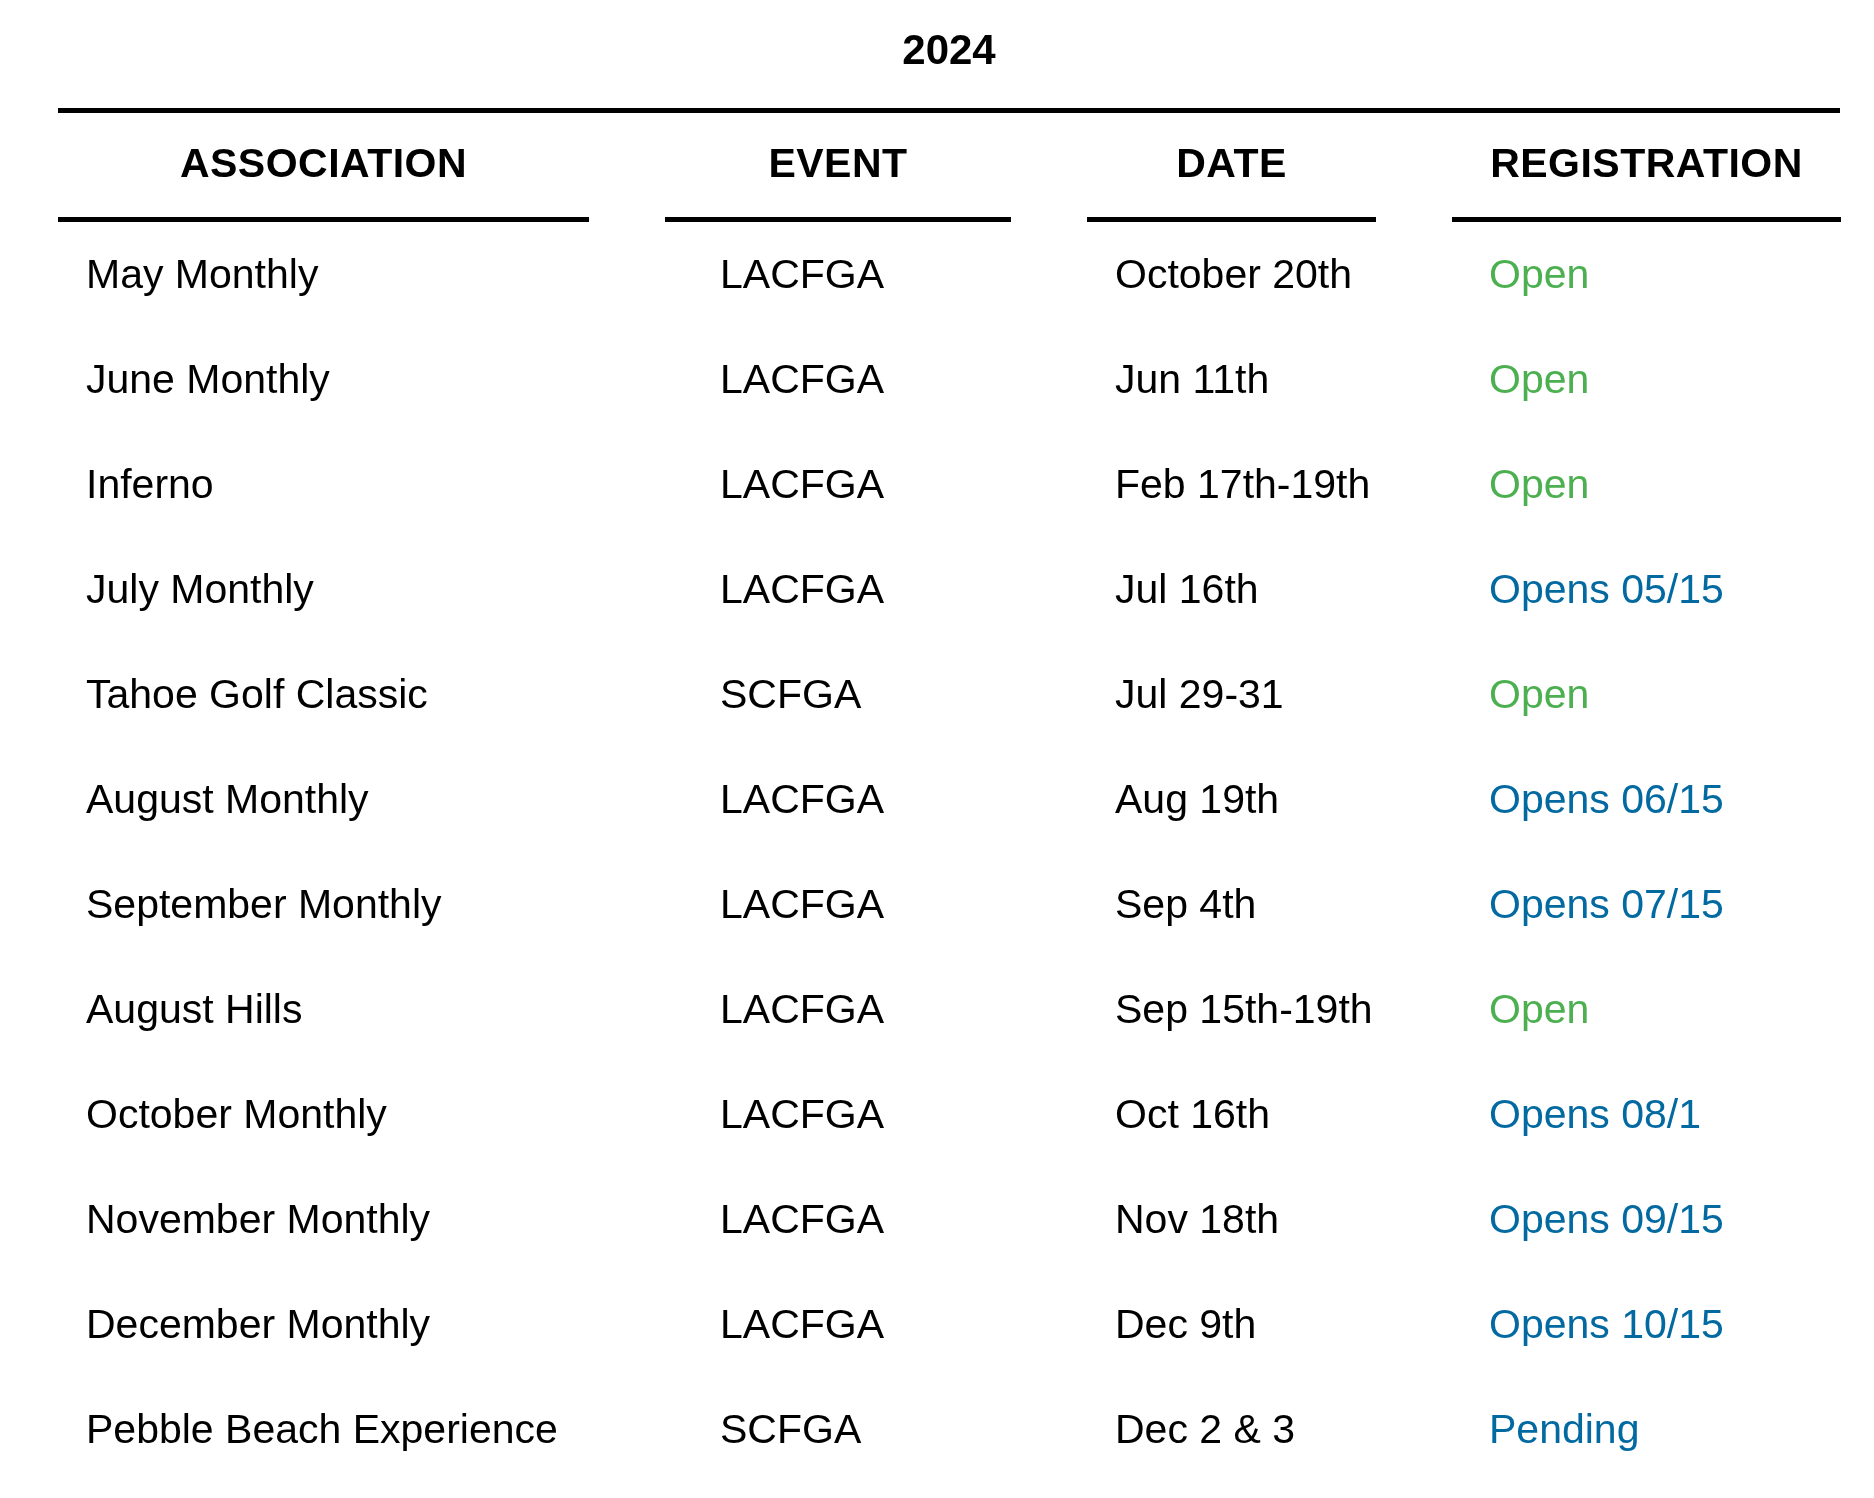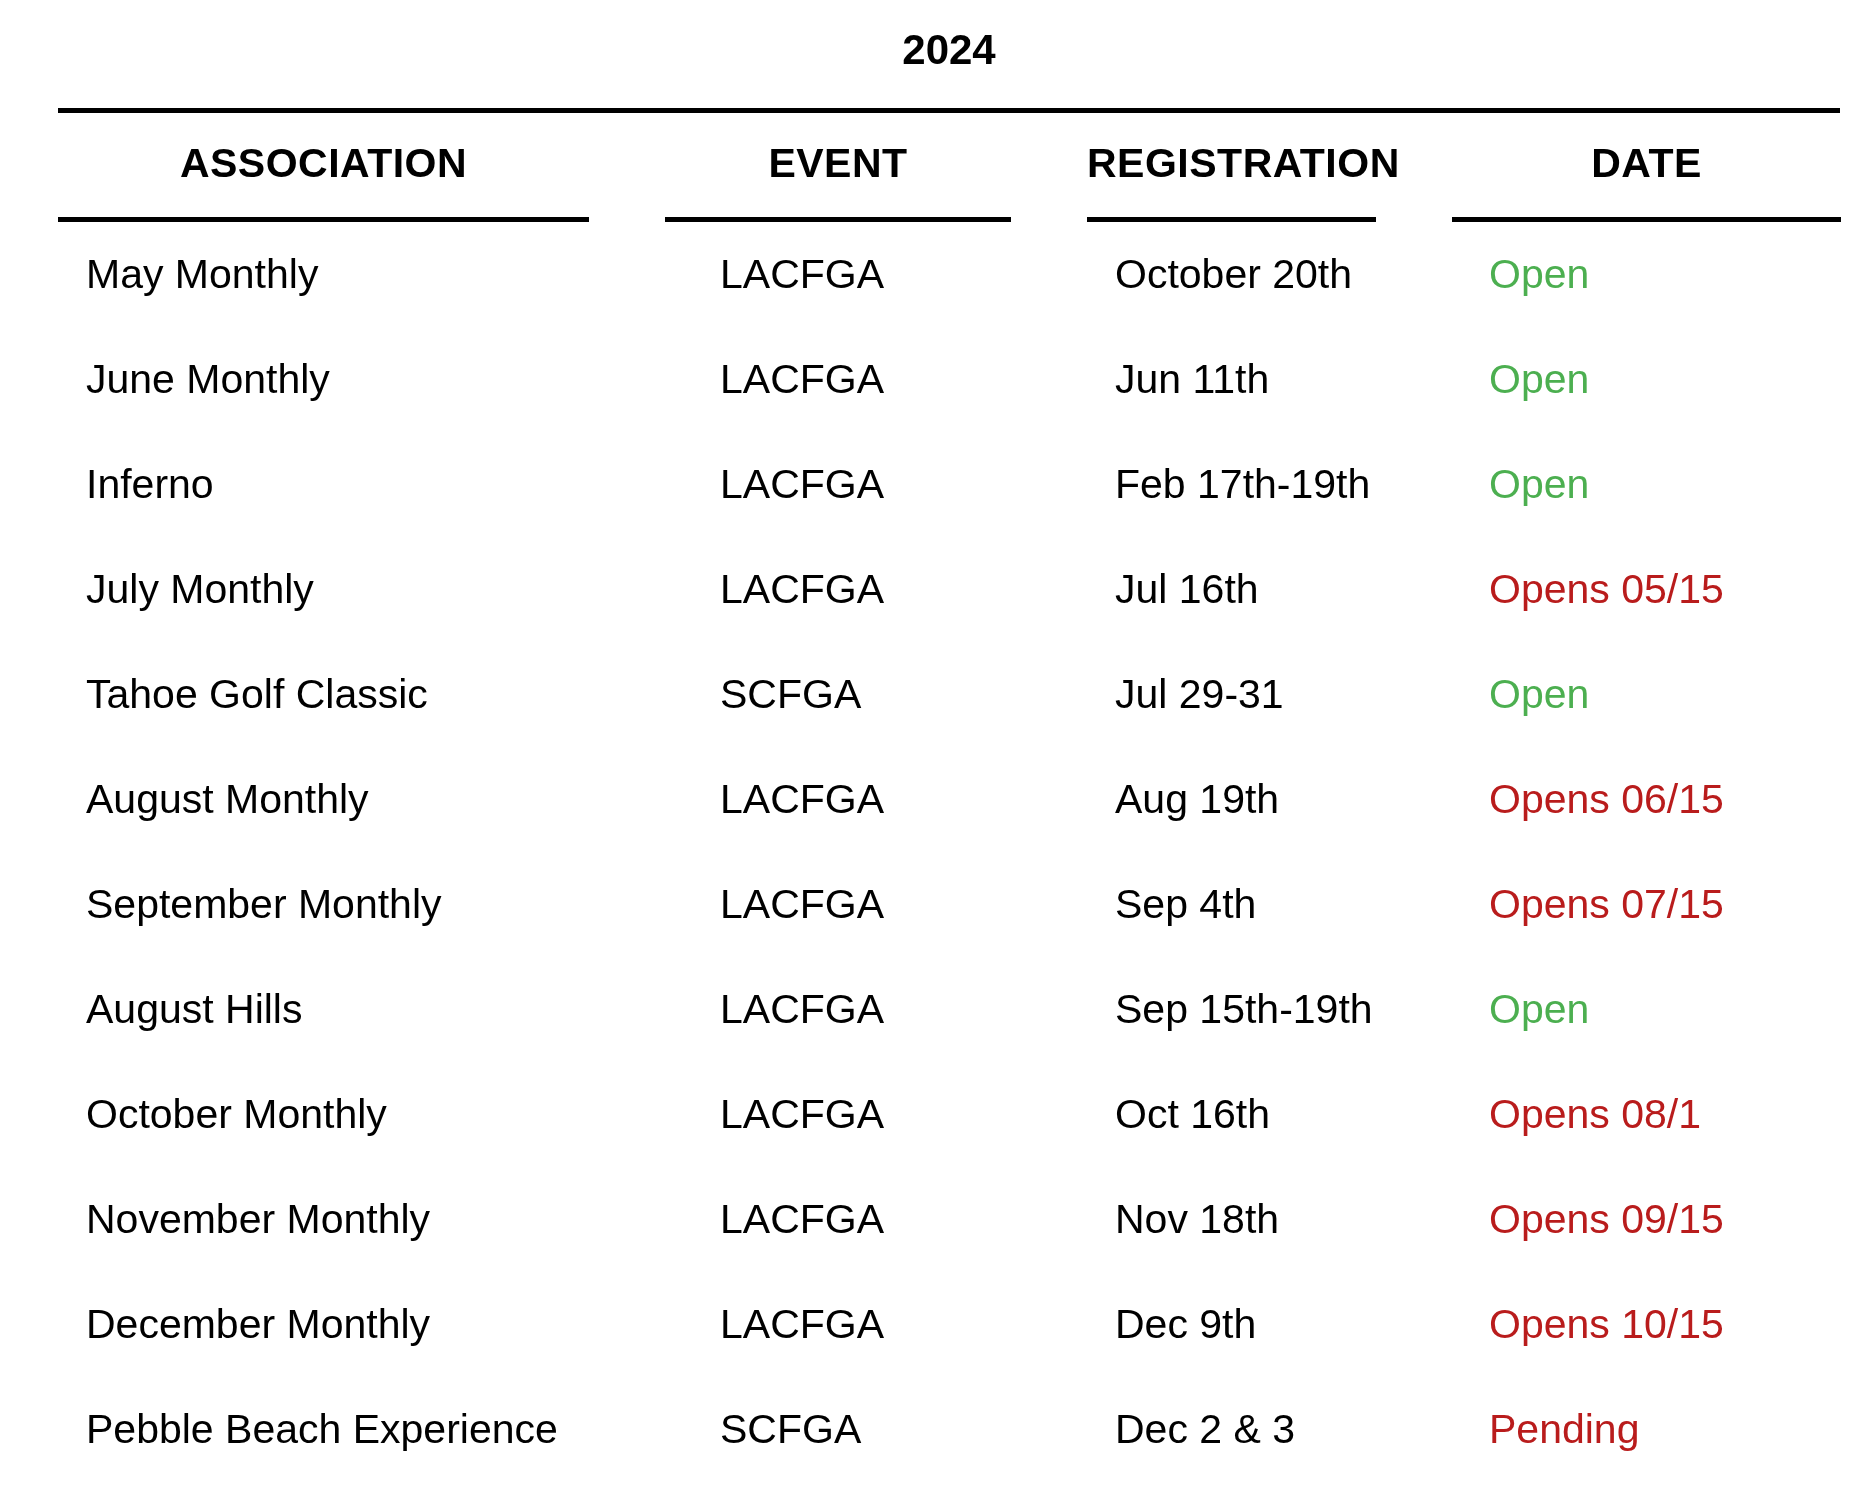--- a/index.html
+++ b/index.html
@@ -59,37 +59,37 @@
     text-align: left;
   }
   .cell-reg {
     text-align: left;
     padding-left: 9px;
   }
   .status-open {
     color: #4CAF50;
   }
   .status-default {
-    color: #b91c1c;
+    color: #0369a1;
   }
 </style>
 </head>
 <body>
 
 <div class="page">
 
   <div class="doc-title">2024</div>
 
   <div class="top-rule"></div>
 
   <div class="grid">
     <div class="header-cell">ASSOCIATION</div>
     <div class="header-cell">EVENT</div>
+    <div class="header-cell">DATE</div>
     <div class="header-cell">REGISTRATION</div>
-    <div class="header-cell">DATE</div>
   </div>
 
   <div>
 
     <div class="grid row">
       <div class="cell-event">May Monthly</div>
       <div class="cell-assoc">LACFGA</div>
       <div class="cell-date">October 20th</div>
       <div class="cell-reg status-open">Open</div>
     </div>

